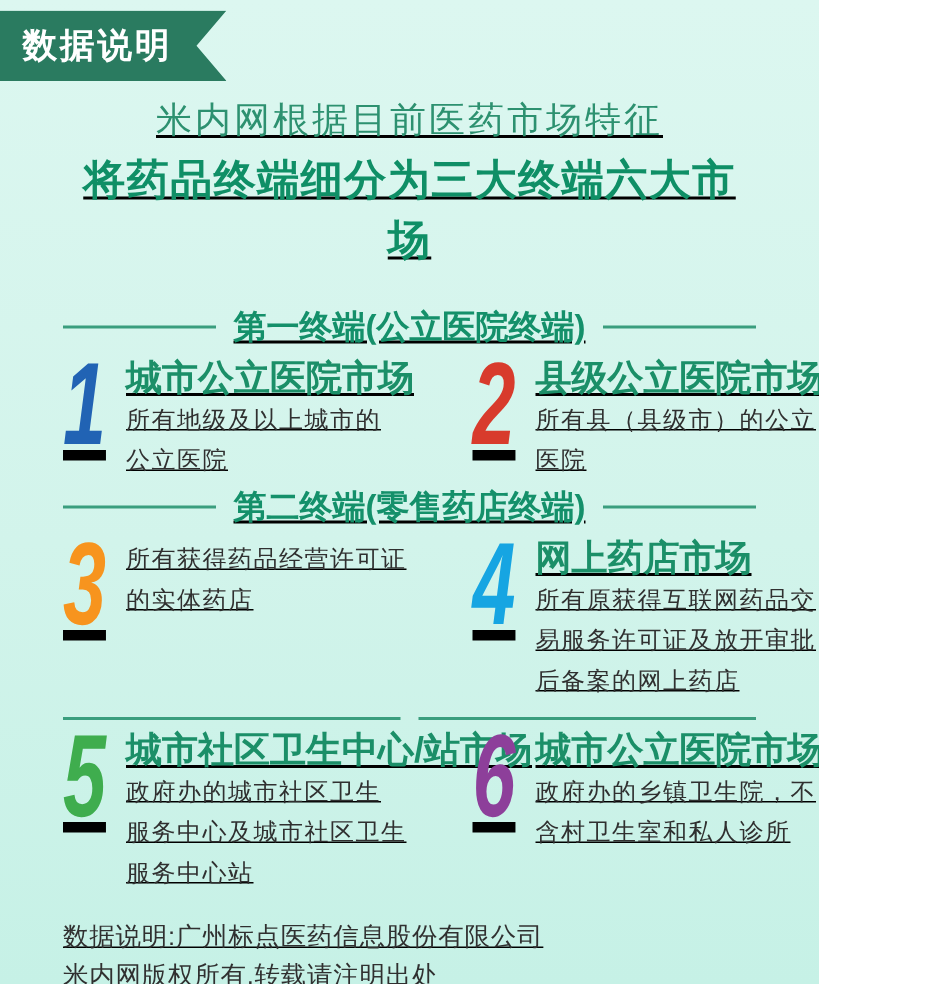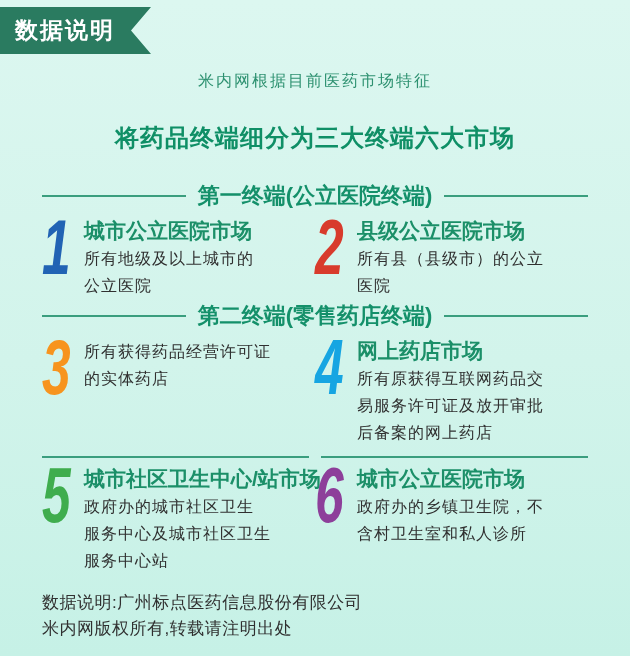--- a/index.html
+++ b/index.html
@@ -1,55 +1,56 @@
 <!DOCTYPE html>
 <html><head>
 <meta charset="utf-8">
 <style>
   * { margin: 0; padding: 0; box-sizing: border-box; }
   html, body { background: #ffffff; }
   body { font-family: "Liberation Sans", "DejaVu Sans", sans-serif; }
 
   .card {
     position: relative;
-    width: 630px;
+    width: 546px;
     height: 656px;
     overflow: hidden;
     background: linear-gradient(180deg, #dcf7f0 0%, #d2f4eb 55%, #c6f1e6 100%);
+    text-decoration: underline;
   }
 
   .badge {
     position: absolute;
     top: 7px;
     left: 0;
     color: #ffffff;
     font-size: 23px;
     font-weight: bold;
     letter-spacing: 2px;
     padding: 8px 36px 8px 15px;
     clip-path: polygon(0 0, 100% 0, calc(100% - 20px) 50%, 100% 100%, 0 100%);
   }
 
   .content { padding: 64px 42px 0 42px; }
 
   .title-line1 {
     text-align: center;
-    font-size: 16px;
+    font-size: 24px;
     line-height: 34px;
     color: #2d9170;
     letter-spacing: 2px;
   }
   .title-line2 {
     text-align: center;
-    font-size: 24px;
+    font-size: 28px;
     line-height: 40px;
     font-weight: bold;
     color: #0f8f66;
     letter-spacing: 1px;
-    margin-top: 20px;
+    margin-top: 2px;
   }
 
   .section-header {
     display: flex;
     align-items: center;
     gap: 12px;
     color: #14906a;
     font-weight: bold;
     font-size: 22px;
     line-height: 28px;
@@ -74,21 +75,21 @@
     flex-shrink: 0;
     font-size: 78px;
     line-height: 62px;
     font-weight: bold;
     font-style: italic;
     transform: scaleX(0.66);
     transform-origin: left top;
   }
   .item-body { padding-top: 1px; }
   .item-title {
-    font-size: 21px;
+    font-size: 24px;
     line-height: 27px;
     font-weight: bold;
     color: #1b8f68;
     white-space: nowrap;
   }
   .item-desc {
     font-size: 16px;
     line-height: 27px;
     color: #303030;
     letter-spacing: 1px;

